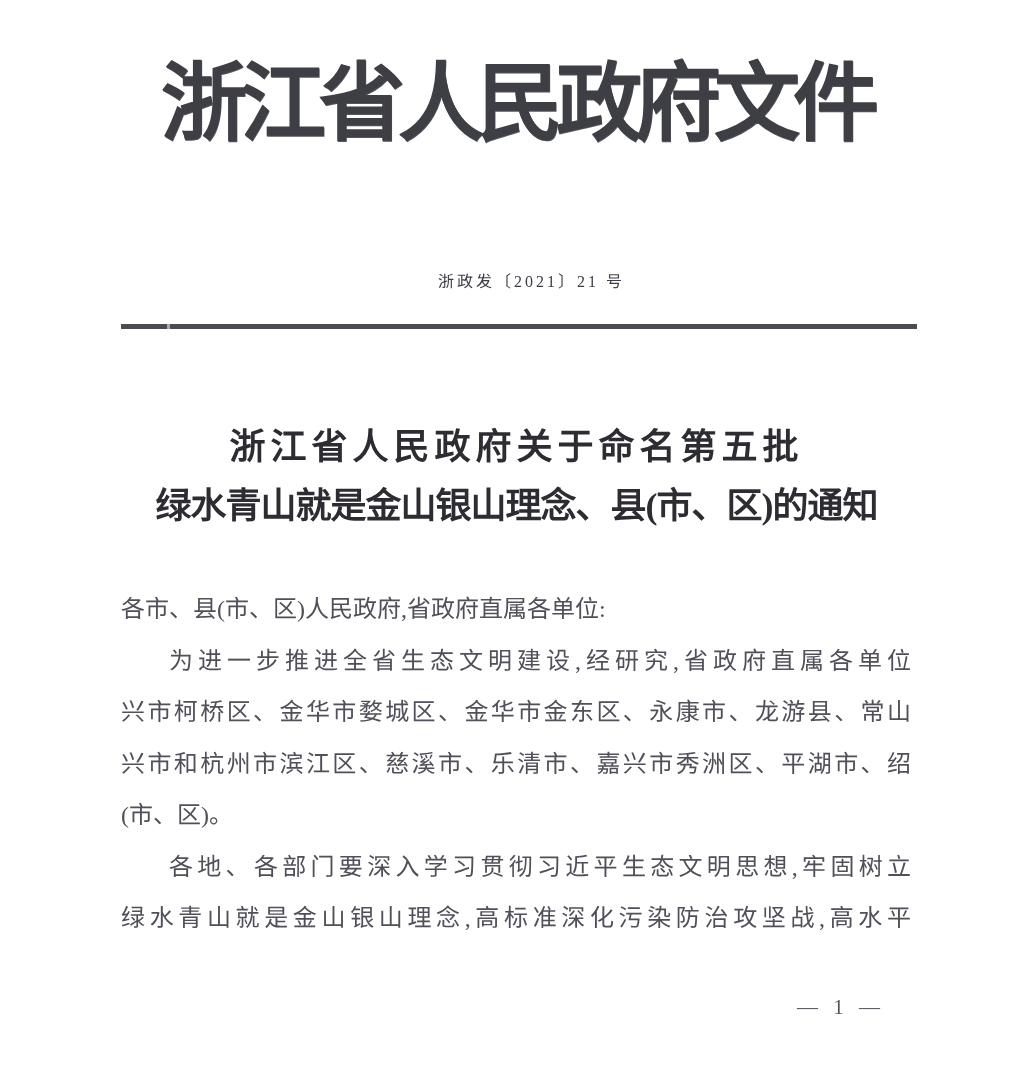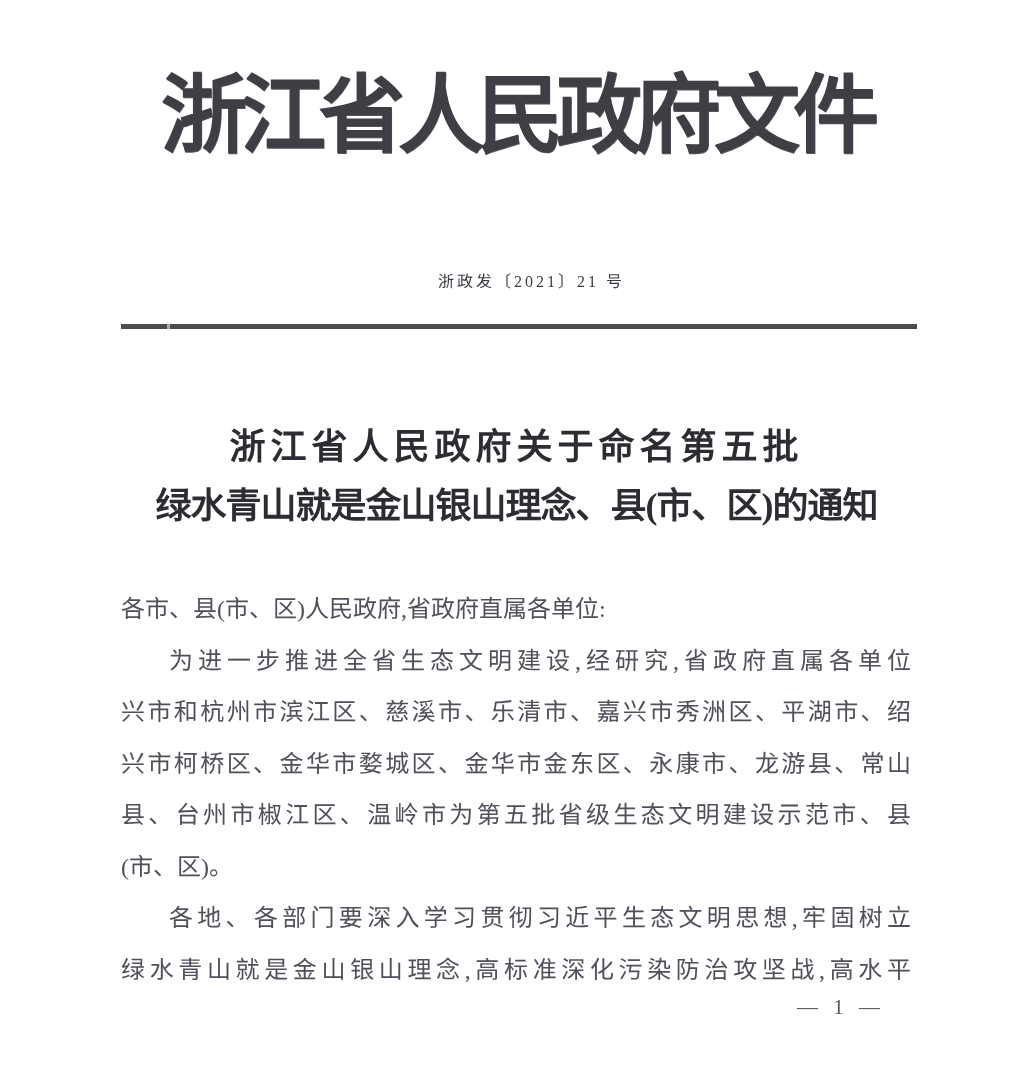--- a/index.html
+++ b/index.html
@@ -19,21 +19,21 @@
     height: 1072px;
     background: #ffffff;
   }
 
   
   .masthead {
     position: absolute;
     top: 52px;
     left: 0;
     right: 0;
-    margin: 16px;
+    margin: 4px;
     text-align: center;
     font-size: 86px;
     line-height: 96px;
     font-weight: bold;
     letter-spacing: -7px;
     color: #3e3e45;
     text-shadow: 0.5px 0.5px 0 #55555c;
     white-space: nowrap;
   }
 
@@ -136,23 +136,22 @@
   <div class="rule"></div>
 
   <h2 class="doc-title">
     <span class="t1">浙江省人民政府关于命名第五批</span>
     <span class="t2">绿水青山就是金山银山理念、县(市、区)的通知</span>
   </h2>
 
   <div class="body-block">
     <p class="line">各市、县(市、区)人民政府,省政府直属各单位:</p>
     <p class="line indent stretch">为进一步推进全省生态文明建设,经研究,省政府直属各单位</p>
+    <p class="line stretch">兴市柯桥区、金华市婺城区、金华市金东区、永康市、龙游县、常山</p>
     <p class="line stretch">兴市和杭州市滨江区、慈溪市、乐清市、嘉兴市秀洲区、平湖市、绍</p>
-    <p class="line stretch">兴市柯桥区、金华市婺城区、金华市金东区、永康市、龙游县、常山</p>
-    <p class="line stretch">县、台州市椒江区、温岭市为第五批省级生态文明建设示范市、县</p>
     <p class="line">(市、区)。</p>
     <p class="line indent stretch">各地、各部门要深入学习贯彻习近平生态文明思想,牢固树立</p>
     <p class="line stretch">绿水青山就是金山银山理念,高标准深化污染防治攻坚战,高水平</p>
   </div>
 
   <div class="page-number">— 1 —</div>
 
 </div>
 
 </body></html>

